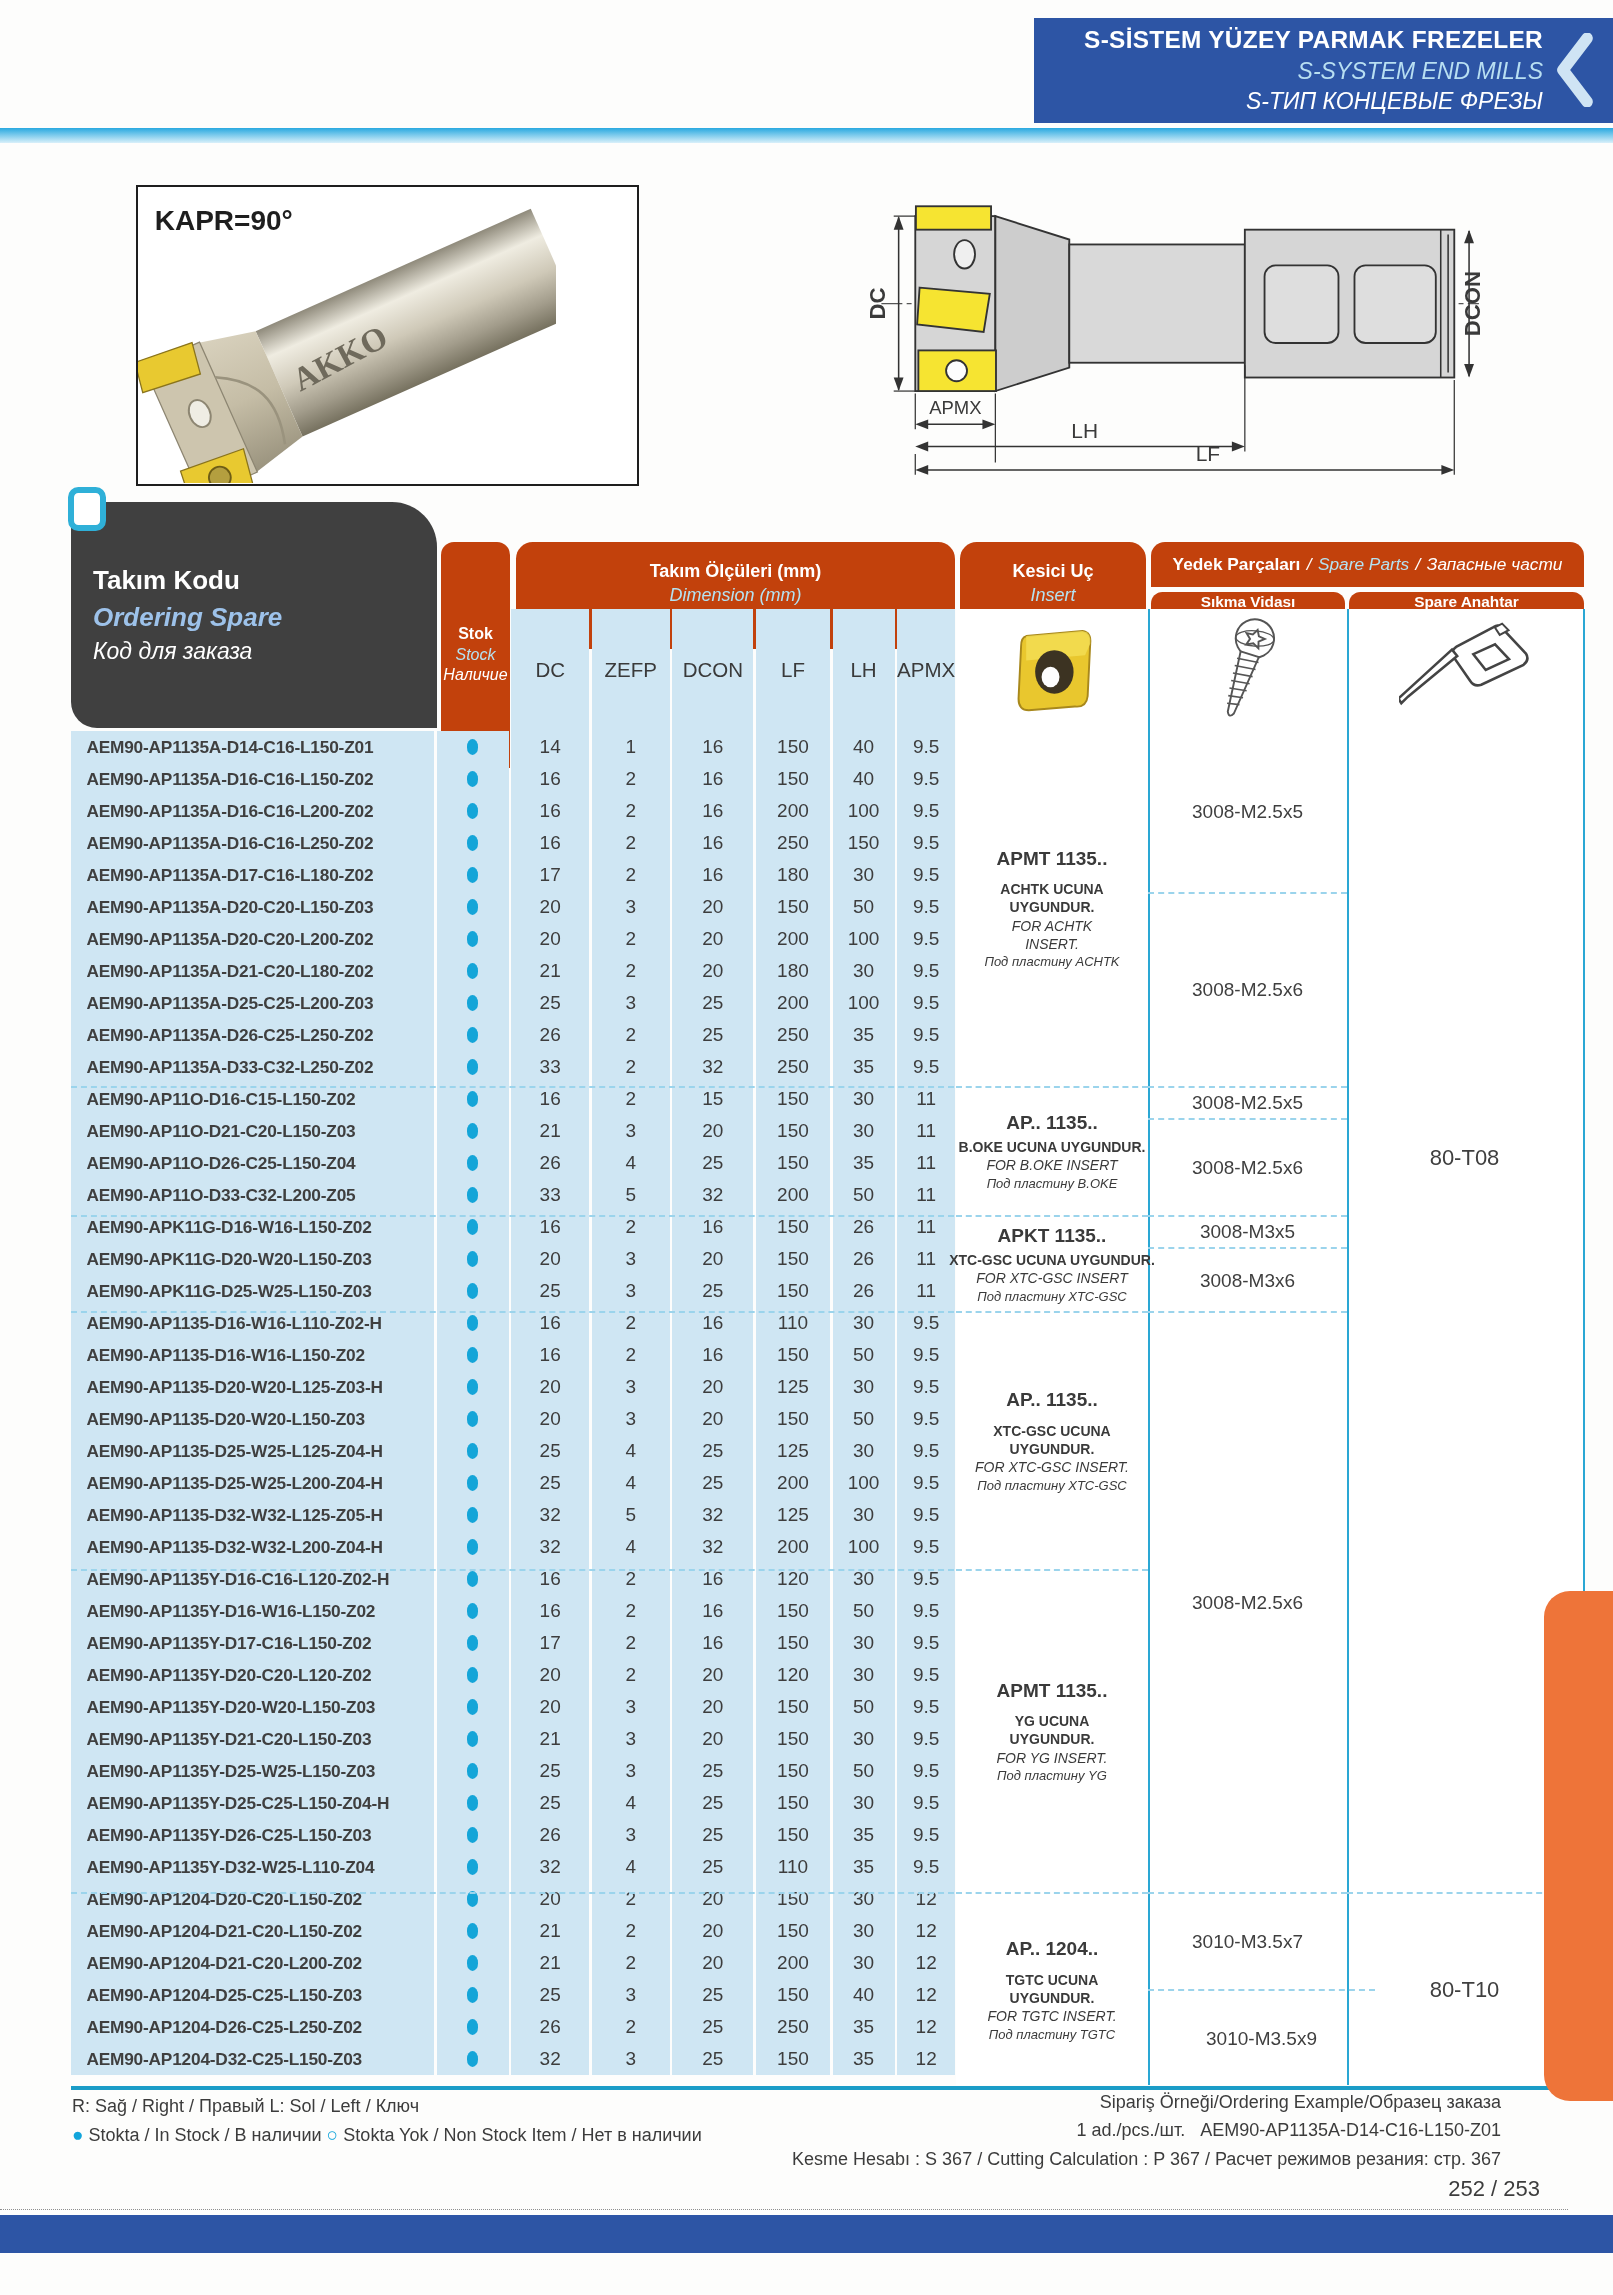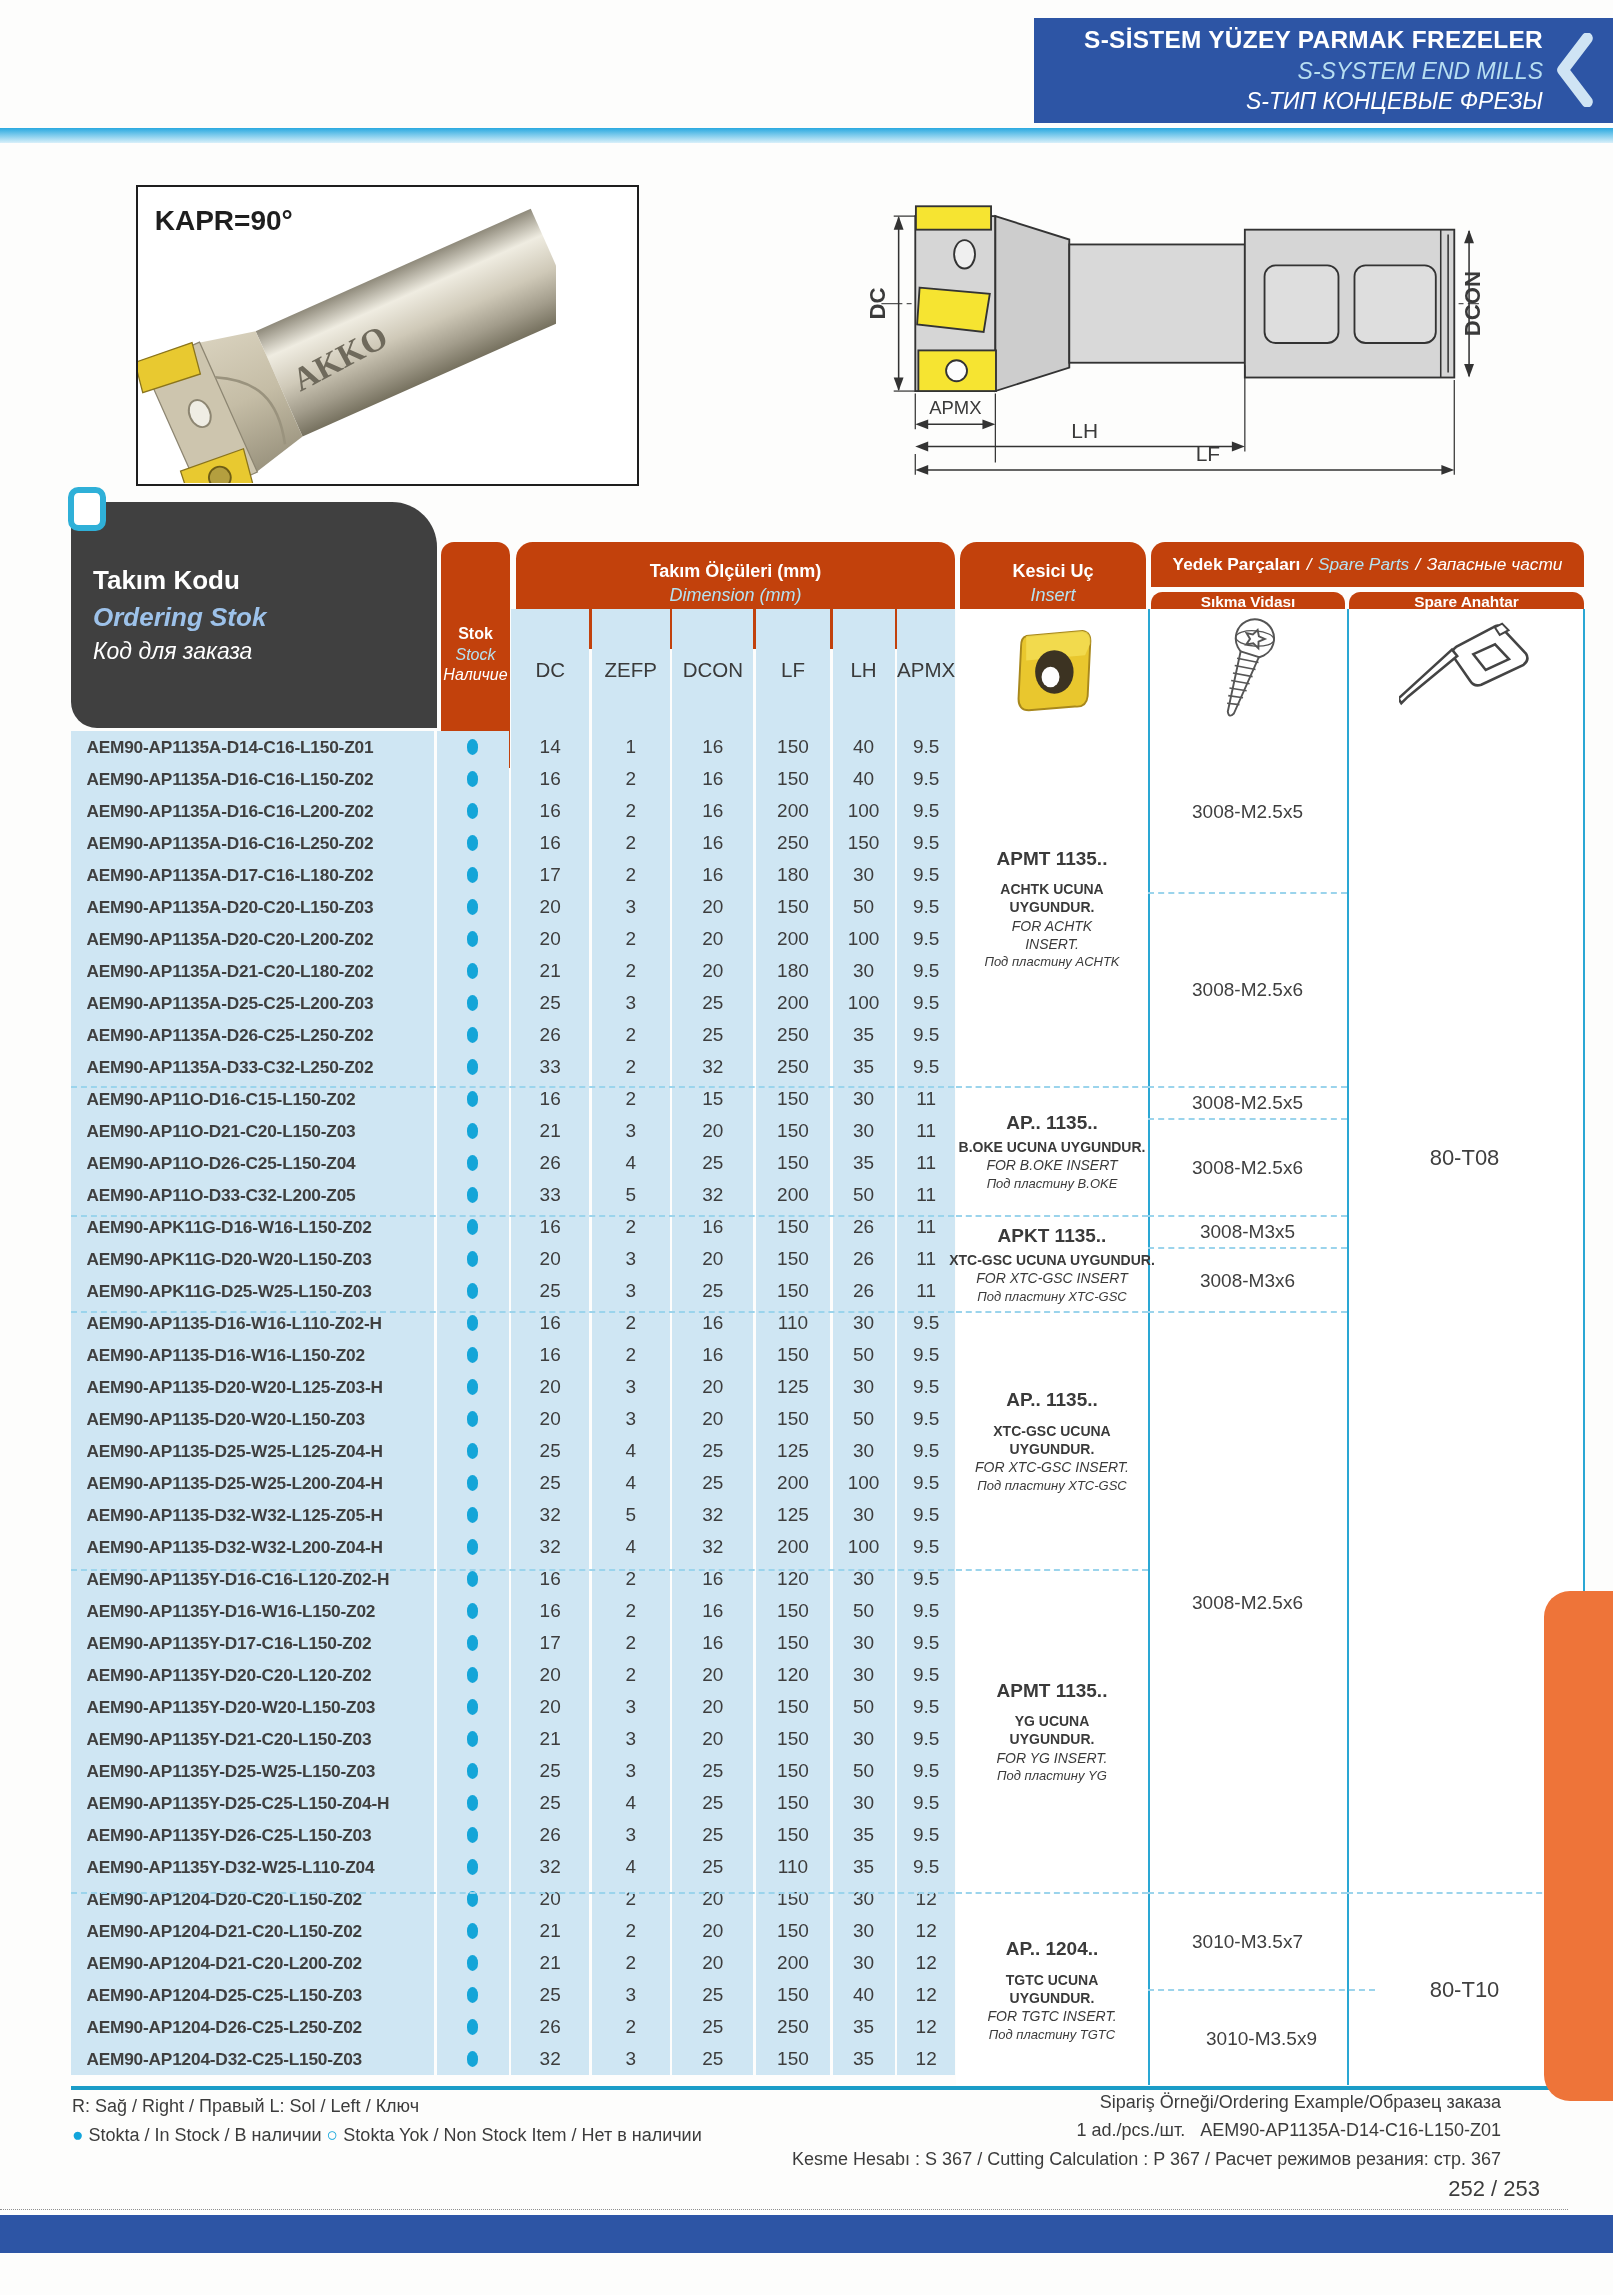--- a/index.html
+++ b/index.html
@@ -180,21 +180,21 @@
       <line x1="85" y1="456" x2="85" y2="490" stroke="#333" stroke-width="2"></line>
     <line x1="92" y1="482" x2="952" y2="482" stroke="#333" stroke-width="2.5"></line>
     <polygon points="85,482 106,474 106,490" fill="#333"></polygon>
       <polygon points="960,482 939,474 939,490" fill="#333"></polygon>
     <text x="560" y="468" font-size="34" text-anchor="middle">LF</text>
   </svg>
 
   <div class="abs tagicon"></div>
   <div class="abs darkbox">
     <span class="l1">Takım Kodu</span>
-    <span class="l2">Ordering Stok</span>
+    <span class="l2">Ordering Spare</span>
     <span class="l3">Код для заказа</span>
   </div>
   <div class="abs hdr-teal stokbox">
     <span class="hl1">Stok</span>
     <span class="hl2">Stock</span>
     <span class="hl3">Наличие</span>
   </div>
   <div class="abs hdr-teal dimsbox">
     <span class="hl1">Takım Ölçüleri (mm)</span>
     <span class="hl2">Dimension (mm)</span>

